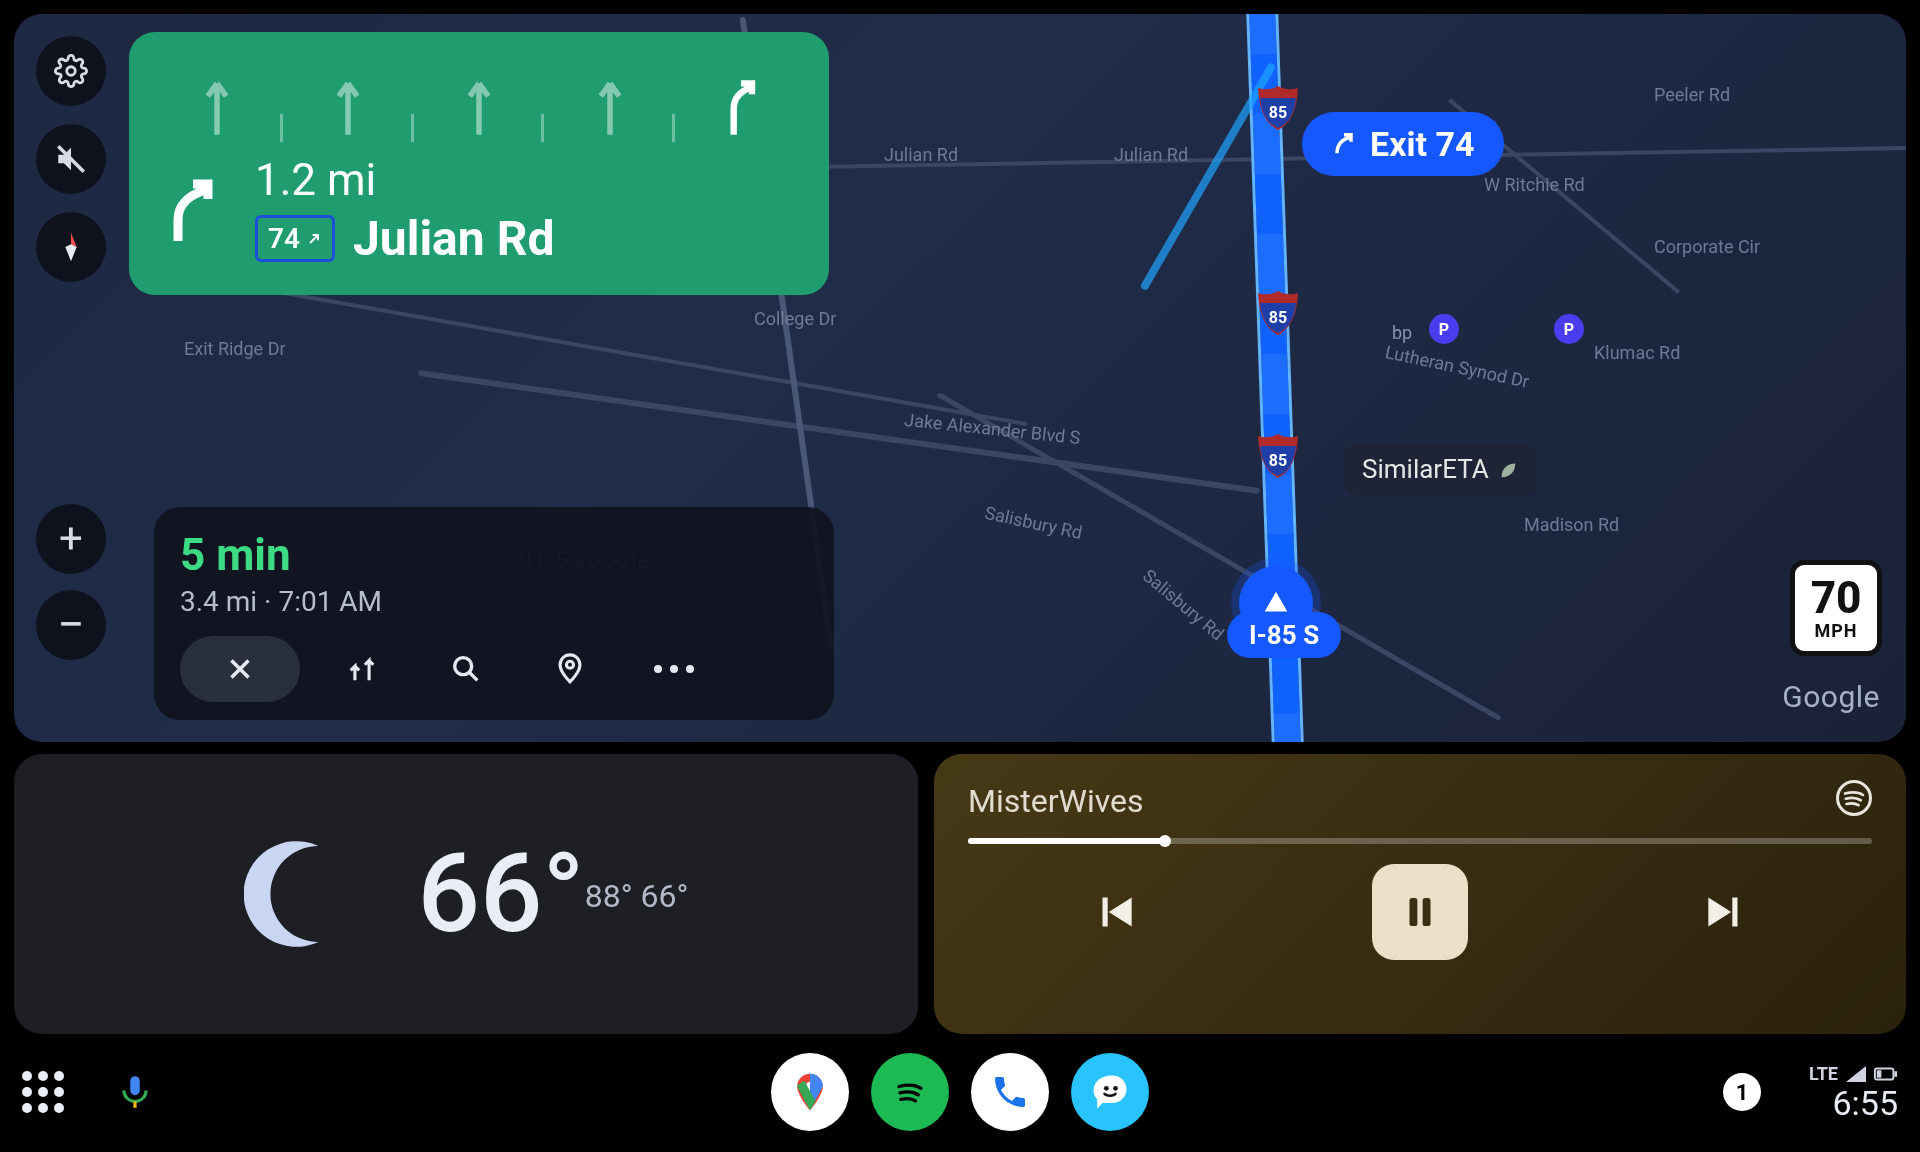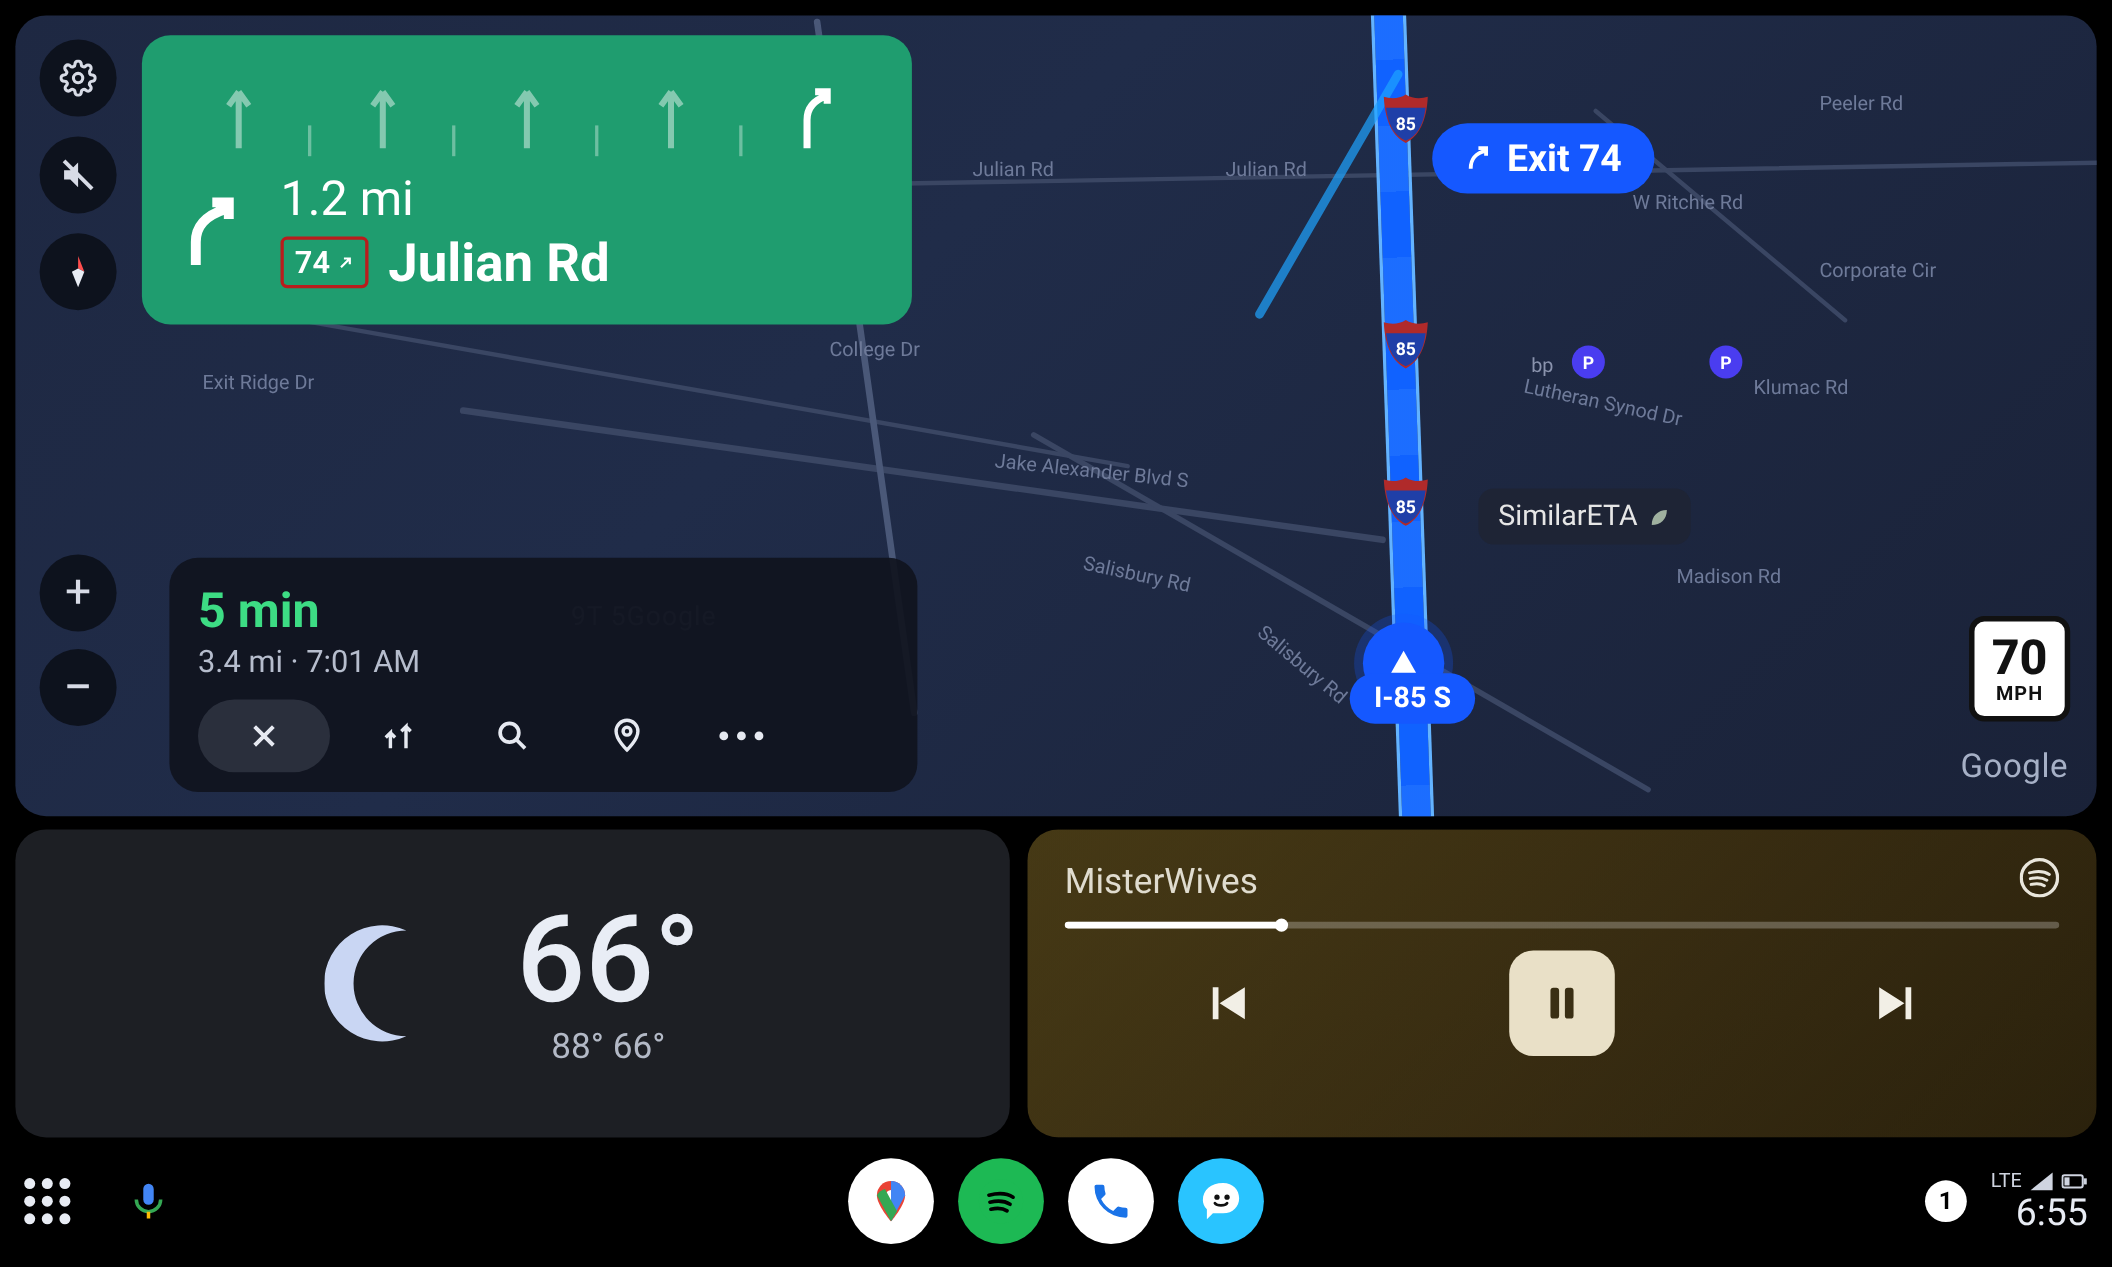--- a/index.html
+++ b/index.html
@@ -122,21 +122,21 @@
   .lane { flex:1; display:flex; justify-content:center; align-items:flex-end; position:relative; }
   .lane:not(:last-child)::after {
     content:""; position:absolute; right:-5px; bottom:0; width:3px; height:28px; background:rgba(255,255,255,.35);
   }
   .lane svg { width:44px; height:66px; }
   .lane.dim svg { opacity:.45; }
   .dir-main { display:flex; align-items:center; gap:26px; margin-top:12px; }
   .dir-main .big-arrow { width:72px; height:72px; }
   .dir-text .dist { font-size:44px; font-weight:400; }
   .dir-road { display:flex; align-items:center; gap:18px; margin-top:4px; }
-  .exit-box { border:3px solid #b91c1c; border-radius:6px; padding:4px 10px; font-size:28px; font-weight:600; display:flex; align-items:center; gap:6px;}
+  .exit-box { border:3px solid #1d4ed8; border-radius:6px; padding:4px 10px; font-size:28px; font-weight:600; display:flex; align-items:center; gap:6px;}
   .road-name { font-size:48px; font-weight:700; }
 
   
   .eta-card {
     position:absolute; bottom:22px; left:140px;
     width:680px; background:rgba(16,20,30,.92); border-radius:26px;
     padding:22px 26px 18px 26px; color:#d8dde8;
   }
   .eta-top { display:flex; align-items:baseline; gap:14px;}
   .eta-time { color:#3ddc84; font-size:44px; font-weight:700; }
@@ -148,21 +148,21 @@
   .dots { display:flex; gap:8px; }
   .dots span { width:8px; height:8px; border-radius:50%; background:#e6e9f1; }
 
   
   .cards-row { display:flex; gap:16px; margin:4px 14px 8px 14px; height:280px; }
   .card { flex:1; border-radius:28px; position:relative; overflow:hidden; }
   .weather-card {
     background:#1d1f24; display:flex; align-items:center; justify-content:center; gap:54px; color:#e9edf5;
   }
   .moon { width:120px; height:120px; }
-  .temp-block { display:flex; flex-direction:column; align-items:center; }
+  .temp-block { display:flex; flex-direction:row; align-items:center; }
   .temp-main { font-size:110px; font-weight:500; line-height:1; }
   .temp-sub { font-size:32px; color:#b3b9c6; margin-top:4px; }
 
   .music-card {
     background:linear-gradient(0deg,rgba(40,30,10,.55),rgba(40,30,10,.55)),
                linear-gradient(135deg,#6a5a23 0%,#4a3c1a 55%,#2e260f 100%);
     color:#f4f1ea; padding:26px 34px 22px 34px; display:flex; flex-direction:column;
   }
   .music-top { display:flex; align-items:flex-start; justify-content:space-between; }
   .track-title { font-size:42px; font-weight:600; }
@@ -184,21 +184,21 @@
   }
   .dock-left { display:flex; align-items:center; gap:52px; }
   .grid-icon { width:42px; height:42px; display:grid; grid-template-columns:repeat(3,10px); grid-auto-rows:10px; gap:6px; }
   .grid-icon span { background:#e8ecf4; border-radius:50%; }
   .mic { width:38px; height:38px; }
   .dock-center { position:absolute; left:50%; transform:translateX(-50%); display:flex; align-items:center; gap:22px; }
   .dock-app { width:78px; height:78px; border-radius:50%; display:flex; align-items:center; justify-content:center; }
   .dock-right { margin-left:auto; display:flex; align-items:center; gap:22px; }
   .notif-dot{ width:38px; height:38px; border-radius:50%; background:#fff; color:#000; font-weight:700; display:flex; align-items:center; justify-content:center; font-size:22px; }
   .status-col { display:flex; flex-direction:column; align-items:flex-end; line-height:1; }
-  .status-icons { display:flex; align-items:center; gap:6px; font-size:18px; font-weight:400; color:#cfd4e0;}
+  .status-icons { display:flex; align-items:center; gap:6px; font-size:18px; font-weight:700; color:#cfd4e0;margin-left:26px;}
   .clock { font-size:34px; margin-top:2px; }
   .sig, .batt { width:24px; height:20px; }
 </style>
 </head>
 <body>
 
 <div class="screen">
 
   <div class="map-area">
 

